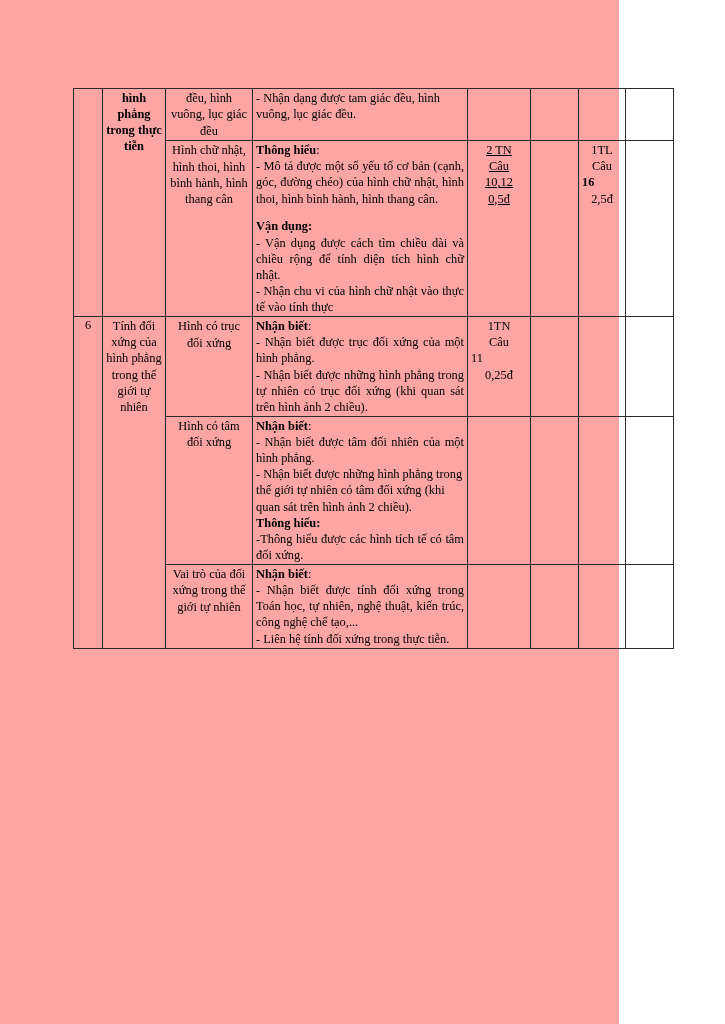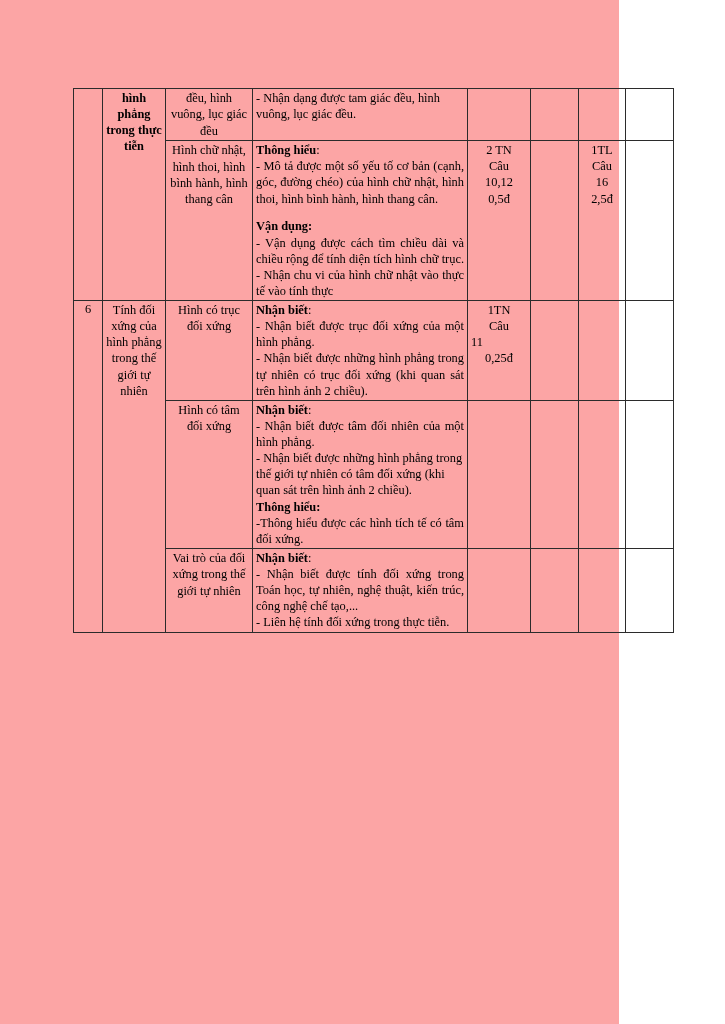--- a/index.html
+++ b/index.html
@@ -78,20 +78,21 @@
     text-align-last: left;
     vertical-align: top;
     line-height: 1.3;
     hyphens: none;
   }
   .cell-count {
     text-align: center;
     vertical-align: top;
     line-height: 1.3;
     padding-top: 4px;
+    text-decoration: underline;
   }
   .cell-count-mid {
     text-align: center;
     vertical-align: middle;
     line-height: 1.3;
   }
 
   .lvl {
     font-weight: bold;
   }
@@ -145,34 +146,34 @@
         <td class="cell-count"></td>
       </tr>
 
       <tr>
         <td class="cell-unit">Hình chữ nhật, hình thoi, hình bình hành, hình thang cân</td>
         <td class="cell-req">
           <span class="head-line"><span class="lvl">Thông hiểu</span><span>:</span></span>
           <span class="req-line">- Mô tả được một số yếu tố cơ bản (cạnh, góc, đường chéo) của hình chữ nhật, hình thoi, hình bình hành, hình thang cân.</span>
           <span class="spacer-line"></span>
           <span class="head-line lvl">Vận dụng:</span>
-          <span class="req-line">- Vận dụng được cách tìm chiều dài và chiều rộng để tính diện tích hình chữ trục.</span>
+          <span class="req-line">- Vận dụng được cách tìm chiều dài và chiều rộng để tính diện tích hình chữ nhật.</span>
           <span class="req-line">- Nhận chu vi của hình chữ nhật vào thực tế vào tính thực</span>
         </td>
         <td class="cell-count">
           <span class="head-line" style="text-align:center;">2 TN</span>
           <span class="head-line" style="text-align:center;">Câu</span>
           <span class="head-line" style="text-align:center;">10,12</span>
           <span class="head-line" style="text-align:center;">0,5đ</span>
         </td>
         <td class="cell-count"></td>
         <td class="cell-count-mid">
           <span class="head-line" style="text-align:center;">1TL</span>
           <span class="head-line" style="text-align:center;">Câu</span>
-          <span class="head-line" style="text-align:center;">16</span>
+          <span class="head-line" style="text-align:left;font-weight:bold;">16</span>
           <span class="head-line" style="text-align:center;">2,5đ</span>
         </td>
         <td class="cell-count"></td>
       </tr>
 
       <tr>
         <td class="cell-idx" rowspan="3">6</td>
         <td class="cell-topic" rowspan="3">Tính đối xứng của hình phẳng trong thế giới tự nhiên</td>
         <td class="cell-unit">Hình có trục đối xứng</td>
         <td class="cell-req">

